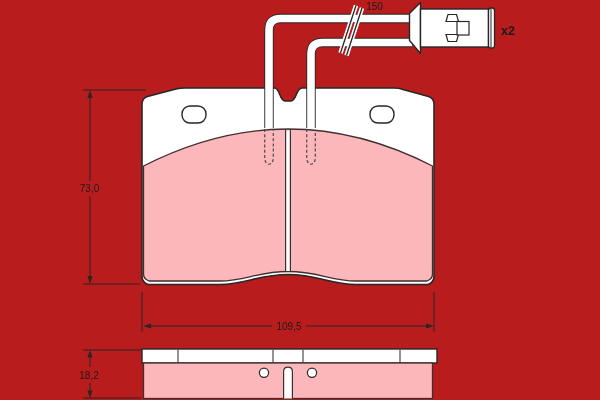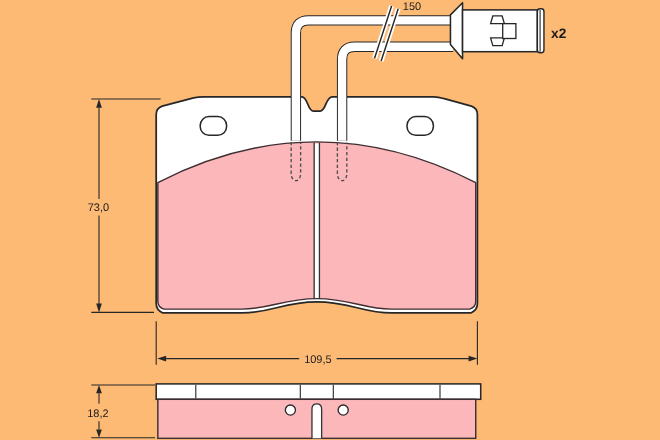--- a/index.html
+++ b/index.html
@@ -1,16 +1,16 @@
 <!DOCTYPE html>
 <html><head>
 <meta charset="utf-8">
 <style>
   html,body{margin:0;padding:0;background:#ffffff;}
-  .stage{width:600px;height:400px;position:relative;background:#fdba74;overflow:hidden;
+  .stage{width:600px;height:400px;position:relative;background:#b91c1c;overflow:hidden;
          font-family:"Liberation Sans", sans-serif;}
   svg{display:block;}
   text{font-family:"Liberation Sans", sans-serif;fill:#1c1c1c;}
   .dim-label{font-size:10px;}
   .wire-label{font-size:10px;}
   .qty-label{font-size:12.5px;font-weight:bold;}
 </style>
 </head>
 <body>
 

